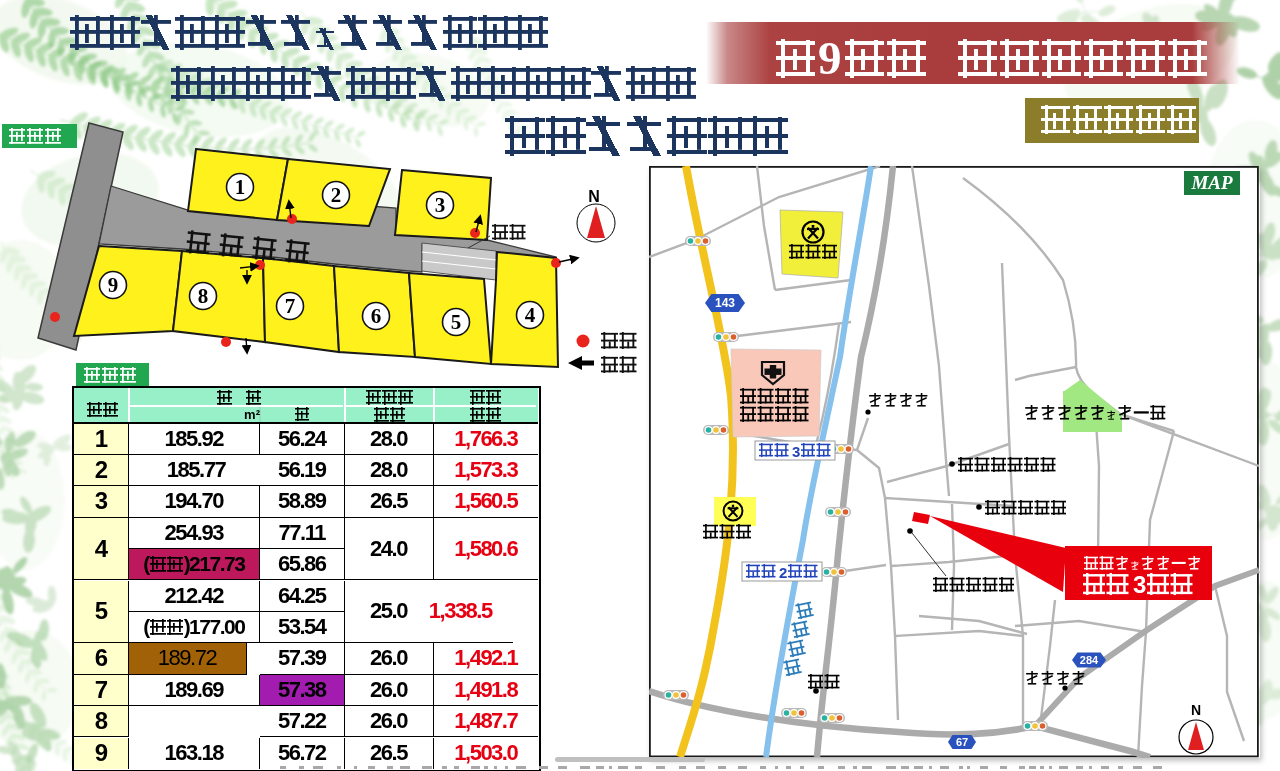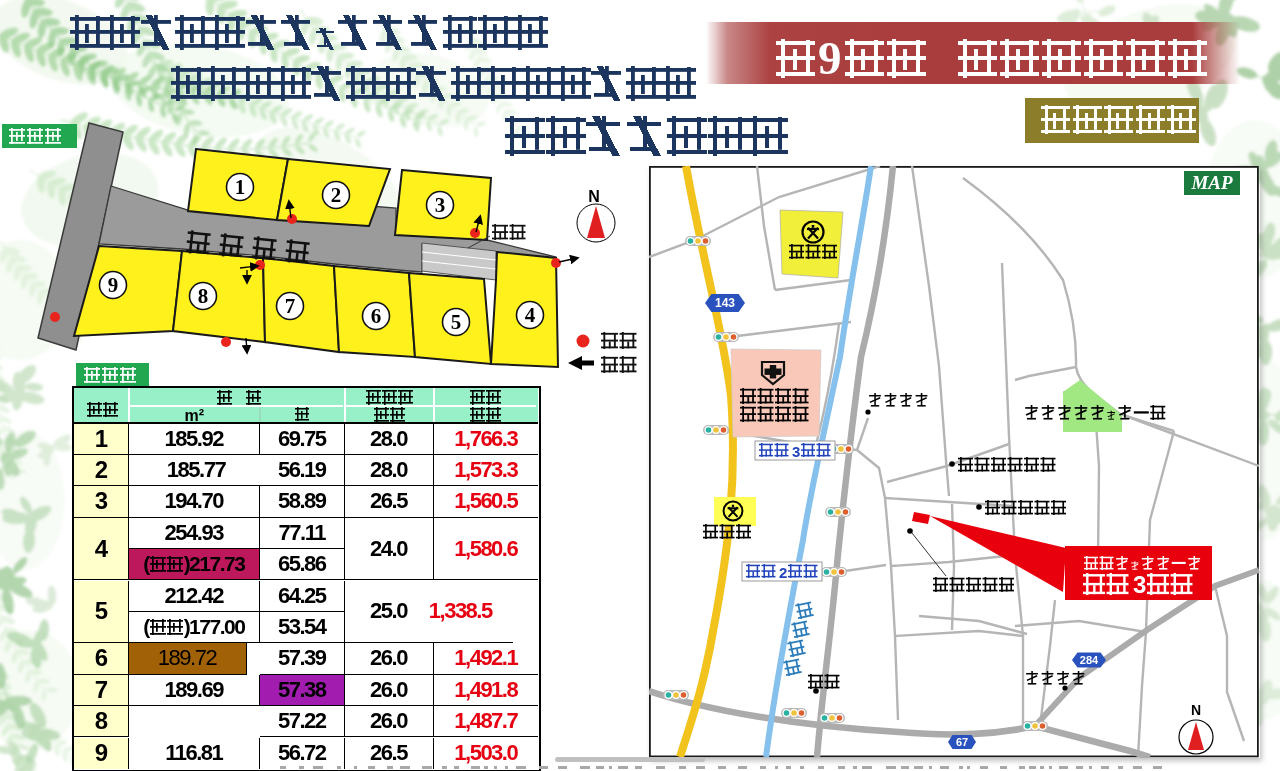--- a/index.html
+++ b/index.html
@@ -1131,21 +1131,21 @@
 <div class="abs" style="left:259.2px;top:406.6px;width:1.6px;height:16.9px;background:#9adbbc"></div>
 <div class="abs" style="left:346px;top:405px;width:190px;height:1.6px;background:#fff"></div>
 <div style="position:absolute;left:87px;top:402px;display:flex;align-items:flex-end;gap:1px;color:#000">
       <span class="kj" style="width:15.0px;height:15.0px"></span>
       <span class="kj" style="width:15.0px;height:15.0px"></span>
     </div>
 <div style="position:absolute;left:217px;top:390px;display:flex;align-items:flex-end;gap:14px;color:#000">
       <span class="kj" style="width:15.0px;height:15.0px"></span>
       <span class="kj" style="width:15.0px;height:15.0px"></span>
     </div>
-<div class="abs" style="left:128.5px;top:406.5px;width:131.5px;text-align:center;font-size:16px;font-weight:bold;color:#000">m²</div>
+<div class="abs" style="left:128.5px;top:406.5px;width:131.5px;text-align:right;font-size:13px;font-weight:bold;color:#000">m²</div>
 <div style="position:absolute;left:295px;top:407px;display:flex;align-items:flex-end;gap:2px;color:#000">
       <span class="kj" style="width:14.0px;height:14.0px"></span>
     </div>
 <div style="position:absolute;left:365.5px;top:389.5px;display:flex;align-items:flex-end;gap:1px;color:#000">
       <span class="kj" style="width:15.0px;height:15.0px"></span>
       <span class="kj" style="width:15.0px;height:15.0px"></span>
       <span class="kj" style="width:15.0px;height:15.0px"></span>
     </div>
 <div style="position:absolute;left:373.5px;top:407px;display:flex;align-items:flex-end;gap:1px;color:#000">
       <span class="kj" style="width:15.0px;height:15.0px"></span>
@@ -1164,21 +1164,21 @@
     <div class="abs" style="left:74.0px;top:423.5px;width:54.5px;height:31.4px;background:#ffffcc;border-right:1.6px solid #000;border-bottom:1.6px solid #000;box-sizing:border-box;display:flex;align-items:center;justify-content:center;font-size:24px;letter-spacing:-1.5px;font-weight:bold;color:#000">1</div>
     <div class="abs" style="left:74.0px;top:454.9px;width:54.5px;height:31.4px;background:#ffffcc;border-right:1.6px solid #000;border-bottom:1.6px solid #000;box-sizing:border-box;display:flex;align-items:center;justify-content:center;font-size:24px;letter-spacing:-1.5px;font-weight:bold;color:#000">2</div>
     <div class="abs" style="left:74.0px;top:486.3px;width:54.5px;height:31.4px;background:#ffffcc;border-right:1.6px solid #000;border-bottom:1.6px solid #000;box-sizing:border-box;display:flex;align-items:center;justify-content:center;font-size:24px;letter-spacing:-1.5px;font-weight:bold;color:#000">3</div>
     <div class="abs" style="left:74.0px;top:517.7px;width:54.5px;height:62.8px;background:#ffffcc;border-right:1.6px solid #000;border-bottom:1.6px solid #000;box-sizing:border-box;display:flex;align-items:center;justify-content:center;font-size:24px;letter-spacing:-1.5px;font-weight:bold;color:#000">4</div>
     <div class="abs" style="left:74.0px;top:580.5px;width:54.5px;height:62.8px;background:#ffffcc;border-right:1.6px solid #000;border-bottom:1.6px solid #000;box-sizing:border-box;display:flex;align-items:center;justify-content:center;font-size:24px;letter-spacing:-1.5px;font-weight:bold;color:#000">5</div>
     <div class="abs" style="left:74.0px;top:643.3px;width:54.5px;height:31.4px;background:#ffffcc;border-right:1.6px solid #000;border-bottom:1.6px solid #000;box-sizing:border-box;display:flex;align-items:center;justify-content:center;font-size:24px;letter-spacing:-1.5px;font-weight:bold;color:#000">6</div>
     <div class="abs" style="left:74.0px;top:674.7px;width:54.5px;height:31.4px;background:#ffffcc;border-right:1.6px solid #000;border-bottom:1.6px solid #000;box-sizing:border-box;display:flex;align-items:center;justify-content:center;font-size:24px;letter-spacing:-1.5px;font-weight:bold;color:#000">7</div>
     <div class="abs" style="left:74.0px;top:706.1px;width:54.5px;height:31.4px;background:#ffffcc;border-right:1.6px solid #000;border-bottom:1.6px solid #000;box-sizing:border-box;display:flex;align-items:center;justify-content:center;font-size:24px;letter-spacing:-1.5px;font-weight:bold;color:#000">8</div>
     <div class="abs" style="left:74.0px;top:737.5px;width:54.5px;height:31.4px;background:#ffffcc;border-right:1.6px solid #000;box-sizing:border-box;display:flex;align-items:center;justify-content:center;font-size:24px;letter-spacing:-1.5px;font-weight:bold;color:#000">9</div>
     <div class="abs" style="left:128.5px;top:423.5px;width:131.5px;height:31.4px;background:#fff;border-right:1.6px solid #000;border-bottom:1.6px solid #000;box-sizing:border-box;display:flex;align-items:center;justify-content:center;font-size:22px;letter-spacing:-1.5px;font-weight:bold;color:#000">185.92</div>
-    <div class="abs" style="left:260.0px;top:423.5px;width:84.5px;height:31.4px;background:#fff;border-right:1.6px solid #000;border-bottom:1.6px solid #000;box-sizing:border-box;display:flex;align-items:center;justify-content:center;font-size:22px;letter-spacing:-1.5px;font-weight:bold;color:#000">69.75</div>
+    <div class="abs" style="left:260.0px;top:423.5px;width:84.5px;height:31.4px;background:#fff;border-right:1.6px solid #000;border-bottom:1.6px solid #000;box-sizing:border-box;display:flex;align-items:center;justify-content:center;font-size:22px;letter-spacing:-1.5px;font-weight:bold;color:#000">56.24</div>
     <div class="abs" style="left:128.5px;top:454.9px;width:136px;height:31.4px;background:#fff;border-right:1.6px solid #000;border-bottom:1.6px solid #000;box-sizing:border-box;display:flex;align-items:center;justify-content:center;font-size:22px;letter-spacing:-1.5px;font-weight:bold;color:#000">185.77</div>
     <div class="abs" style="left:260.0px;top:454.9px;width:84.5px;height:31.4px;background:#fff;border-right:1.6px solid #000;border-bottom:1.6px solid #000;box-sizing:border-box;display:flex;align-items:center;justify-content:center;font-size:22px;letter-spacing:-1.5px;font-weight:bold;color:#000">56.19</div>
     <div class="abs" style="left:128.5px;top:486.3px;width:131.5px;height:31.4px;background:#fff;border-right:1.6px solid #000;border-bottom:1.6px solid #000;box-sizing:border-box;display:flex;align-items:center;justify-content:center;font-size:22px;letter-spacing:-1.5px;font-weight:bold;color:#000">194.70</div>
     <div class="abs" style="left:260.0px;top:486.3px;width:84.5px;height:31.4px;background:#fff;border-right:1.6px solid #000;border-bottom:1.6px solid #000;box-sizing:border-box;display:flex;align-items:center;justify-content:center;font-size:22px;letter-spacing:-1.5px;font-weight:bold;color:#000">58.89</div>
     <div class="abs" style="left:128.5px;top:517.7px;width:131.5px;height:31.4px;background:#fff;border-right:1.6px solid #000;border-bottom:1.6px solid #000;box-sizing:border-box;display:flex;align-items:center;justify-content:center;font-size:22px;letter-spacing:-1.5px;font-weight:bold;color:#000">254.93</div>
     <div class="abs" style="left:260.0px;top:517.7px;width:84.5px;height:31.4px;background:#fff;border-right:1.6px solid #000;border-bottom:1.6px solid #000;box-sizing:border-box;display:flex;align-items:center;justify-content:center;font-size:22px;letter-spacing:-1.5px;font-weight:bold;color:#000">77.11</div>
     <div class="abs" style="left:128.5px;top:549.1px;width:131.5px;height:31.4px;background:#be185d;border-right:1.6px solid #000;border-bottom:1.6px solid #000;box-sizing:border-box;display:flex;align-items:center;justify-content:center;font-size:21px;letter-spacing:-1.5px;font-weight:bold;color:#000">
       <span style="display:flex;align-items:center;font-size:21px">(<span class="kj" style="width:16px;height:16px;margin:0 1px;color:#000"></span><span class="kj" style="width:16px;height:16px;margin-right:1px;color:#000"></span>)217.73</span>
     </div>
     <div class="abs" style="left:260.0px;top:549.1px;width:84.5px;height:31.4px;background:#fff;border-right:1.6px solid #000;border-bottom:1.6px solid #000;box-sizing:border-box;display:flex;align-items:center;justify-content:center;font-size:22px;letter-spacing:-1.5px;font-weight:bold;color:#000">65.86</div>
@@ -1186,21 +1186,21 @@
     <div class="abs" style="left:260.0px;top:580.5px;width:84.5px;height:31.4px;background:#fff;border-right:1.6px solid #000;border-bottom:1.6px solid #000;box-sizing:border-box;display:flex;align-items:center;justify-content:center;font-size:22px;letter-spacing:-1.5px;font-weight:bold;color:#000">64.25</div>
     <div class="abs" style="left:128.5px;top:611.9px;width:131.5px;height:31.4px;background:#fff;border-right:1.6px solid #000;border-bottom:1.6px solid #000;box-sizing:border-box;display:flex;align-items:center;justify-content:center;font-size:21px;letter-spacing:-1.5px;font-weight:bold;color:#000">
       <span style="display:flex;align-items:center;font-size:21px">(<span class="kj" style="width:16px;height:16px;margin:0 1px;color:#000"></span><span class="kj" style="width:16px;height:16px;margin-right:1px;color:#000"></span>)177.00</span>
     </div>
     <div class="abs" style="left:260.0px;top:611.9px;width:84.5px;height:31.4px;background:#fff;border-right:1.6px solid #000;border-bottom:1.6px solid #000;box-sizing:border-box;display:flex;align-items:center;justify-content:center;font-size:22px;letter-spacing:-1.5px;font-weight:bold;color:#000">53.54</div>
     <div class="abs" style="left:128.5px;top:643.3px;width:118px;height:31.4px;background:#a16207;border-right:1.6px solid #000;border-bottom:1.6px solid #000;box-sizing:border-box;display:flex;align-items:center;justify-content:center;font-size:22px;letter-spacing:-1.5px;font-weight:normal;color:#000">189.72</div>
     <div class="abs" style="left:260.0px;top:643.3px;width:84.5px;height:31.4px;background:#fff;border-right:1.6px solid #000;border-bottom:1.6px solid #000;box-sizing:border-box;display:flex;align-items:center;justify-content:center;font-size:22px;letter-spacing:-1.5px;font-weight:bold;color:#000">57.39</div>
     <div class="abs" style="left:128.5px;top:674.7px;width:131.5px;height:31.4px;background:#fff;border-right:1.6px solid #000;border-bottom:1.6px solid #000;box-sizing:border-box;display:flex;align-items:center;justify-content:center;font-size:22px;letter-spacing:-1.5px;font-weight:bold;color:#000">189.69</div>
     <div class="abs" style="left:260.0px;top:674.7px;width:84.5px;height:31.4px;background:#a21caf;border-right:1.6px solid #000;border-bottom:1.6px solid #000;box-sizing:border-box;display:flex;align-items:center;justify-content:center;font-size:22px;letter-spacing:-1.5px;font-weight:bold;color:#000">57.38</div>
     <div class="abs" style="left:260.0px;top:706.1px;width:84.5px;height:31.4px;background:#fff;border-right:1.6px solid #000;border-bottom:1.6px solid #000;box-sizing:border-box;display:flex;align-items:center;justify-content:center;font-size:22px;letter-spacing:-1.5px;font-weight:bold;color:#000">57.22</div>
-    <div class="abs" style="left:128.5px;top:737.5px;width:131.5px;height:31.4px;background:#fff;border-right:1.6px solid #000;box-sizing:border-box;display:flex;align-items:center;justify-content:center;font-size:22px;letter-spacing:-1.5px;font-weight:bold;color:#000">116.81</div>
+    <div class="abs" style="left:128.5px;top:737.5px;width:131.5px;height:31.4px;background:#fff;border-right:1.6px solid #000;box-sizing:border-box;display:flex;align-items:center;justify-content:center;font-size:22px;letter-spacing:-1.5px;font-weight:bold;color:#000">163.18</div>
     <div class="abs" style="left:260.0px;top:737.5px;width:84.5px;height:31.4px;background:#fff;border-right:1.6px solid #000;box-sizing:border-box;display:flex;align-items:center;justify-content:center;font-size:22px;letter-spacing:-1.5px;font-weight:bold;color:#000">56.72</div>
     <div class="abs" style="left:344.5px;top:423.5px;width:89.0px;height:31.4px;background:#fff;border-right:1.6px solid #000;border-bottom:1.6px solid #000;box-sizing:border-box;display:flex;align-items:center;justify-content:center;font-size:22px;letter-spacing:-1.5px;font-weight:bold;color:#000">28.0</div>
     <div class="abs" style="left:344.5px;top:454.9px;width:89.0px;height:31.4px;background:#fff;border-right:1.6px solid #000;border-bottom:1.6px solid #000;box-sizing:border-box;display:flex;align-items:center;justify-content:center;font-size:22px;letter-spacing:-1.5px;font-weight:bold;color:#000">28.0</div>
     <div class="abs" style="left:344.5px;top:486.3px;width:89.0px;height:31.4px;background:#fff;border-right:1.6px solid #000;border-bottom:1.6px solid #000;box-sizing:border-box;display:flex;align-items:center;justify-content:center;font-size:22px;letter-spacing:-1.5px;font-weight:bold;color:#000">26.5</div>
     <div class="abs" style="left:344.5px;top:517.7px;width:89.0px;height:62.8px;background:#fff;border-right:1.6px solid #000;border-bottom:1.6px solid #000;box-sizing:border-box;display:flex;align-items:center;justify-content:center;font-size:22px;letter-spacing:-1.5px;font-weight:bold;color:#000">24.0</div>
     <div class="abs" style="left:344.5px;top:580.5px;width:89.0px;height:62.8px;background:#fff;border-right:1.6px solid #000;border-bottom:1.6px solid #000;box-sizing:border-box;display:flex;align-items:center;justify-content:center;font-size:22px;letter-spacing:-1.5px;font-weight:bold;color:#000">25.0</div>
     <div class="abs" style="left:344.5px;top:643.3px;width:89.0px;height:31.4px;background:#fff;border-right:1.6px solid #000;border-bottom:1.6px solid #000;box-sizing:border-box;display:flex;align-items:center;justify-content:center;font-size:22px;letter-spacing:-1.5px;font-weight:bold;color:#000">26.0</div>
     <div class="abs" style="left:344.5px;top:674.7px;width:89.0px;height:31.4px;background:#fff;border-right:1.6px solid #000;border-bottom:1.6px solid #000;box-sizing:border-box;display:flex;align-items:center;justify-content:center;font-size:22px;letter-spacing:-1.5px;font-weight:bold;color:#000">26.0</div>
     <div class="abs" style="left:344.5px;top:706.1px;width:89.0px;height:31.4px;background:#fff;border-right:1.6px solid #000;border-bottom:1.6px solid #000;box-sizing:border-box;display:flex;align-items:center;justify-content:center;font-size:22px;letter-spacing:-1.5px;font-weight:bold;color:#000">26.0</div>
     <div class="abs" style="left:344.5px;top:737.5px;width:89.0px;height:31.4px;background:#fff;border-right:1.6px solid #000;box-sizing:border-box;display:flex;align-items:center;justify-content:center;font-size:22px;letter-spacing:-1.5px;font-weight:bold;color:#000">26.5</div>

